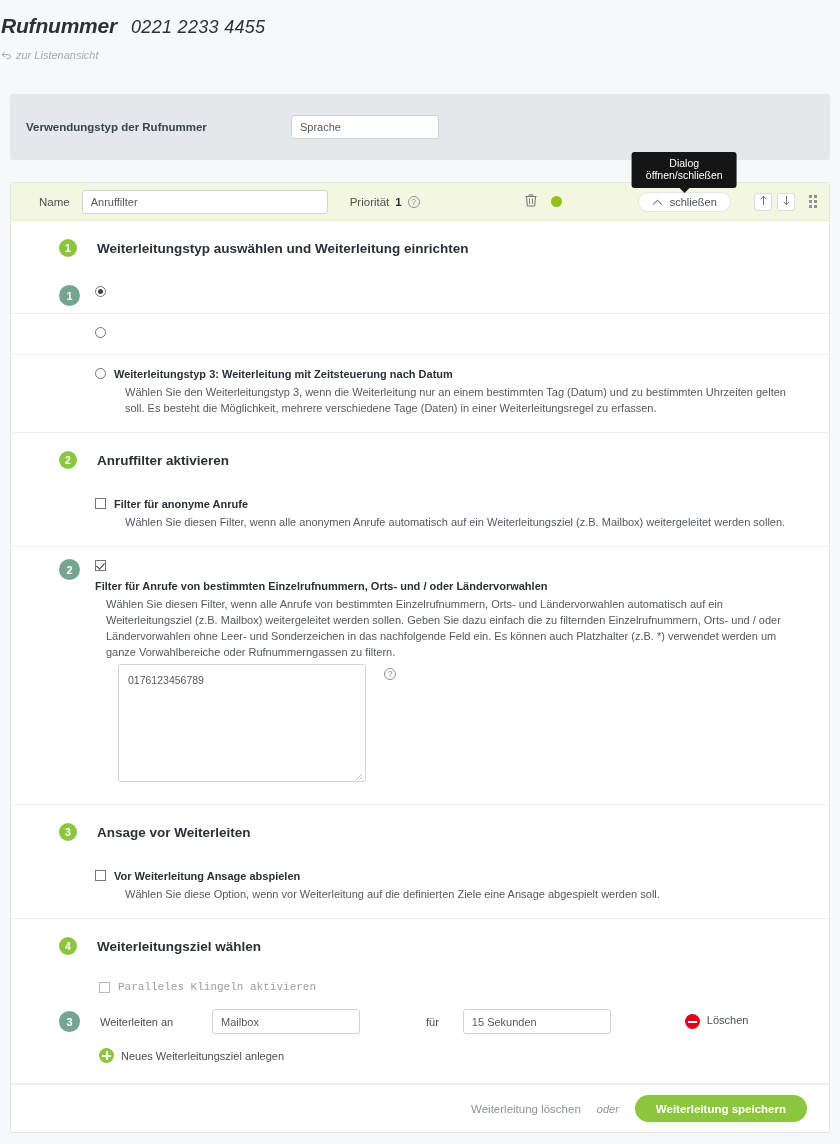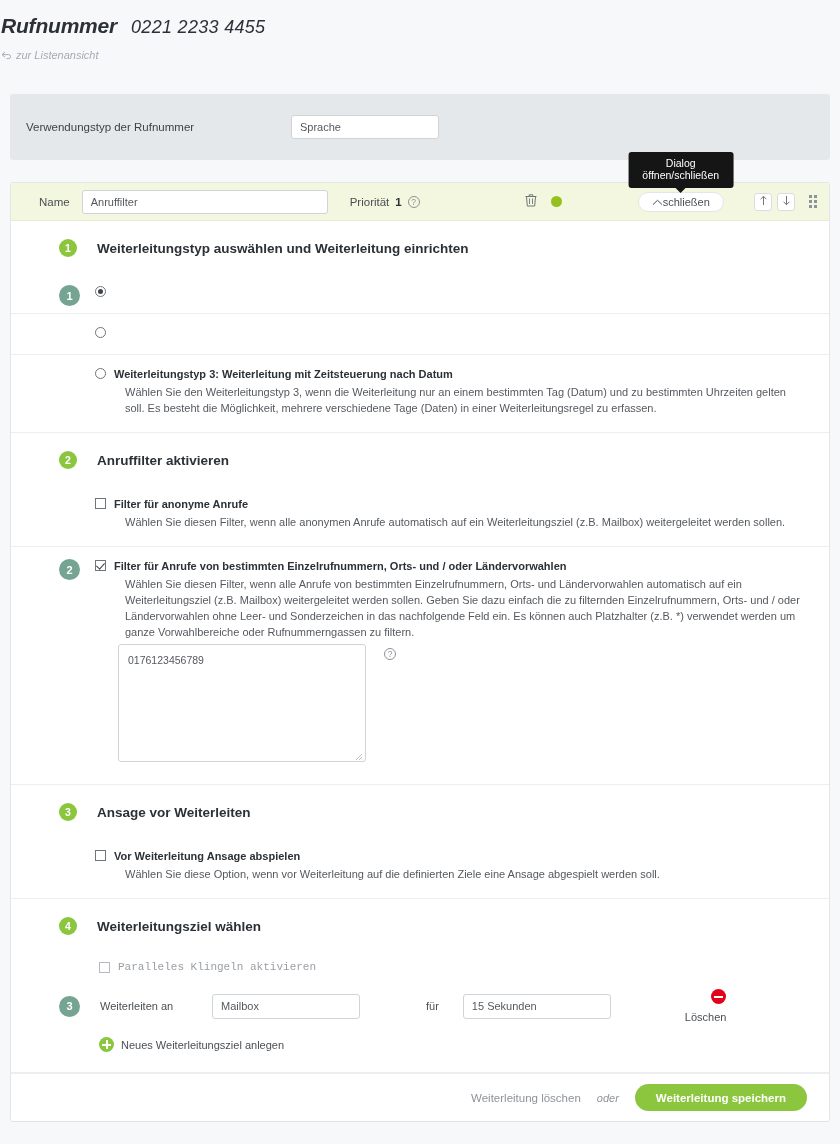--- a/index.html
+++ b/index.html
@@ -44,21 +44,21 @@
     margin: 33px 10px 0 10px;
     background: #e4e8ea;
     border-radius: 3px;
     height: 66px;
     display: flex;
     align-items: center;
     padding: 0 16px;
   }
   .usage-label {
     font-size: 11.5px;
-    font-weight: normal;
+    font-weight: bold;
     color: #3d4349;
     width: 265px;
   }
   .field {
     background: #fff;
     border: 1px solid #cfd4d8;
     border-radius: 3px;
     height: 24px;
     display: flex;
     align-items: center;
@@ -126,20 +126,21 @@
 
   .collapse-wrap { position: relative; margin-left: 76px; }
   .collapse-btn {
     background: #fff;
     border: 1px solid #e3e6e9;
     border-radius: 12px;
     height: 20px;
     padding: 0 13px;
     display: flex;
     align-items: center;
+    gap: 7px;
     font-size: 11px;
     color: #4a4f54;
     cursor: pointer;
   }
   .tooltip {
     position: absolute;
     bottom: 24px;
     left: 50%;
     transform: translateX(-50%);
     background: #151515;
@@ -302,27 +303,26 @@
     align-items: center;
     padding: 0 0 0 48px;
     margin-top: 4px;
   }
   .target-label { font-size: 11px; color: #4a4f54; width: 112px; margin-left: 20px; }
   .target-select { width: 148px; height: 25px; }
   .fuer { font-size: 11px; color: #4a4f54; margin: 0 24px 0 66px; }
   .dur-select { width: 148px; height: 25px; }
   .delete-link {
     display: flex;
-    align-items: flex-end;
+    align-items: flex-start;
     gap: 7px;
     margin-left: 74px;
     font-size: 11px;
     color: #4a4f54;
     cursor: pointer;
-    flex-direction: column;
   }
   .minus-ico {
     width: 15px; height: 15px;
     border-radius: 50%;
     background: #e2001a;
     position: relative;
     flex: none;
   }
   .minus-ico:after {
     content: "";
@@ -528,21 +528,21 @@
           <div class="opt-title">Filter für anonyme Anrufe</div>
           <div class="opt-desc">Wählen Sie diesen Filter, wenn alle anonymen Anrufe automatisch auf ein Weiterleitungsziel (z.B. Mailbox) weitergeleitet werden sollen.</div>
         </div>
       </div>
     </div>
 
     <div class="opt-row divided">
       <div class="step-col">
         <span class="badge badge-step">2</span>
       </div>
-      <div class="opt-body" style="padding-bottom:0;">
+      <div class="opt-body" style="padding-bottom:0;flex-direction:column;">
         <div class="control">
             <span class="checkbox checked"></span>
           </div>
         <div class="opt-text">
           <div class="opt-title">Filter für Anrufe von bestimmten Einzelrufnummern, Orts- und / oder Ländervorwahlen</div>
           <div class="opt-desc">Wählen Sie diesen Filter, wenn alle Anrufe von bestimmten Einzelrufnummern, Orts- und Ländervorwahlen automatisch auf ein Weiterleitungsziel (z.B. Mailbox) weitergeleitet werden sollen. Geben Sie dazu einfach die zu filternden Einzelrufnummern, Orts- und / oder Ländervorwahlen ohne Leer- und Sonderzeichen in das nachfolgende Feld ein. Es können auch Platzhalter (z.B. *) verwendet werden um ganze Vorwahlbereiche oder Rufnummerngassen zu filtern.</div>
         </div>
       </div>
     </div>
 

